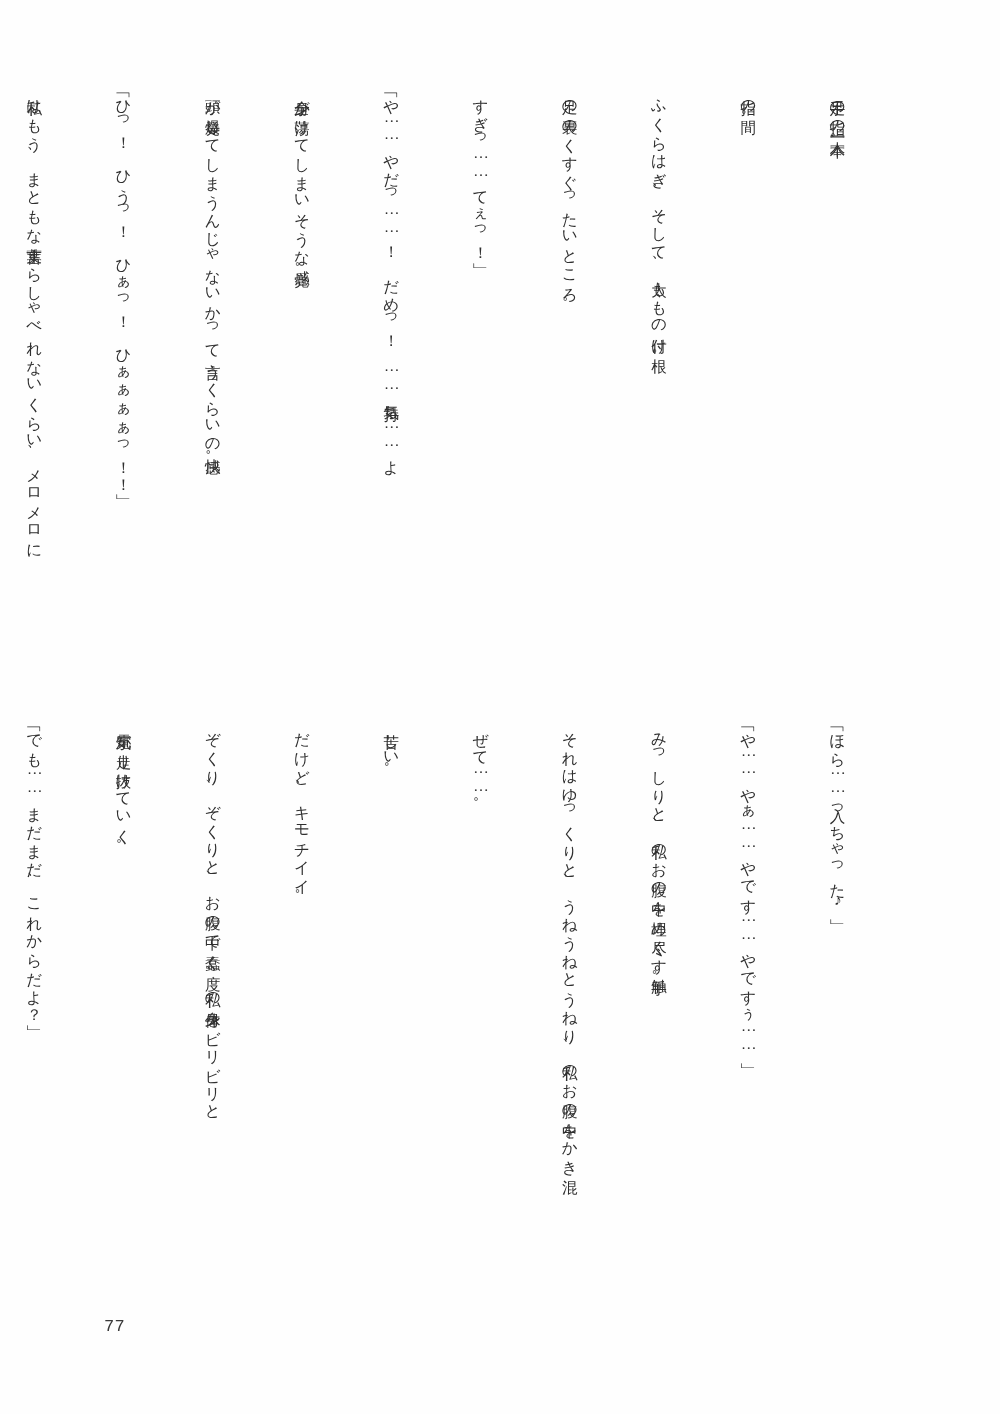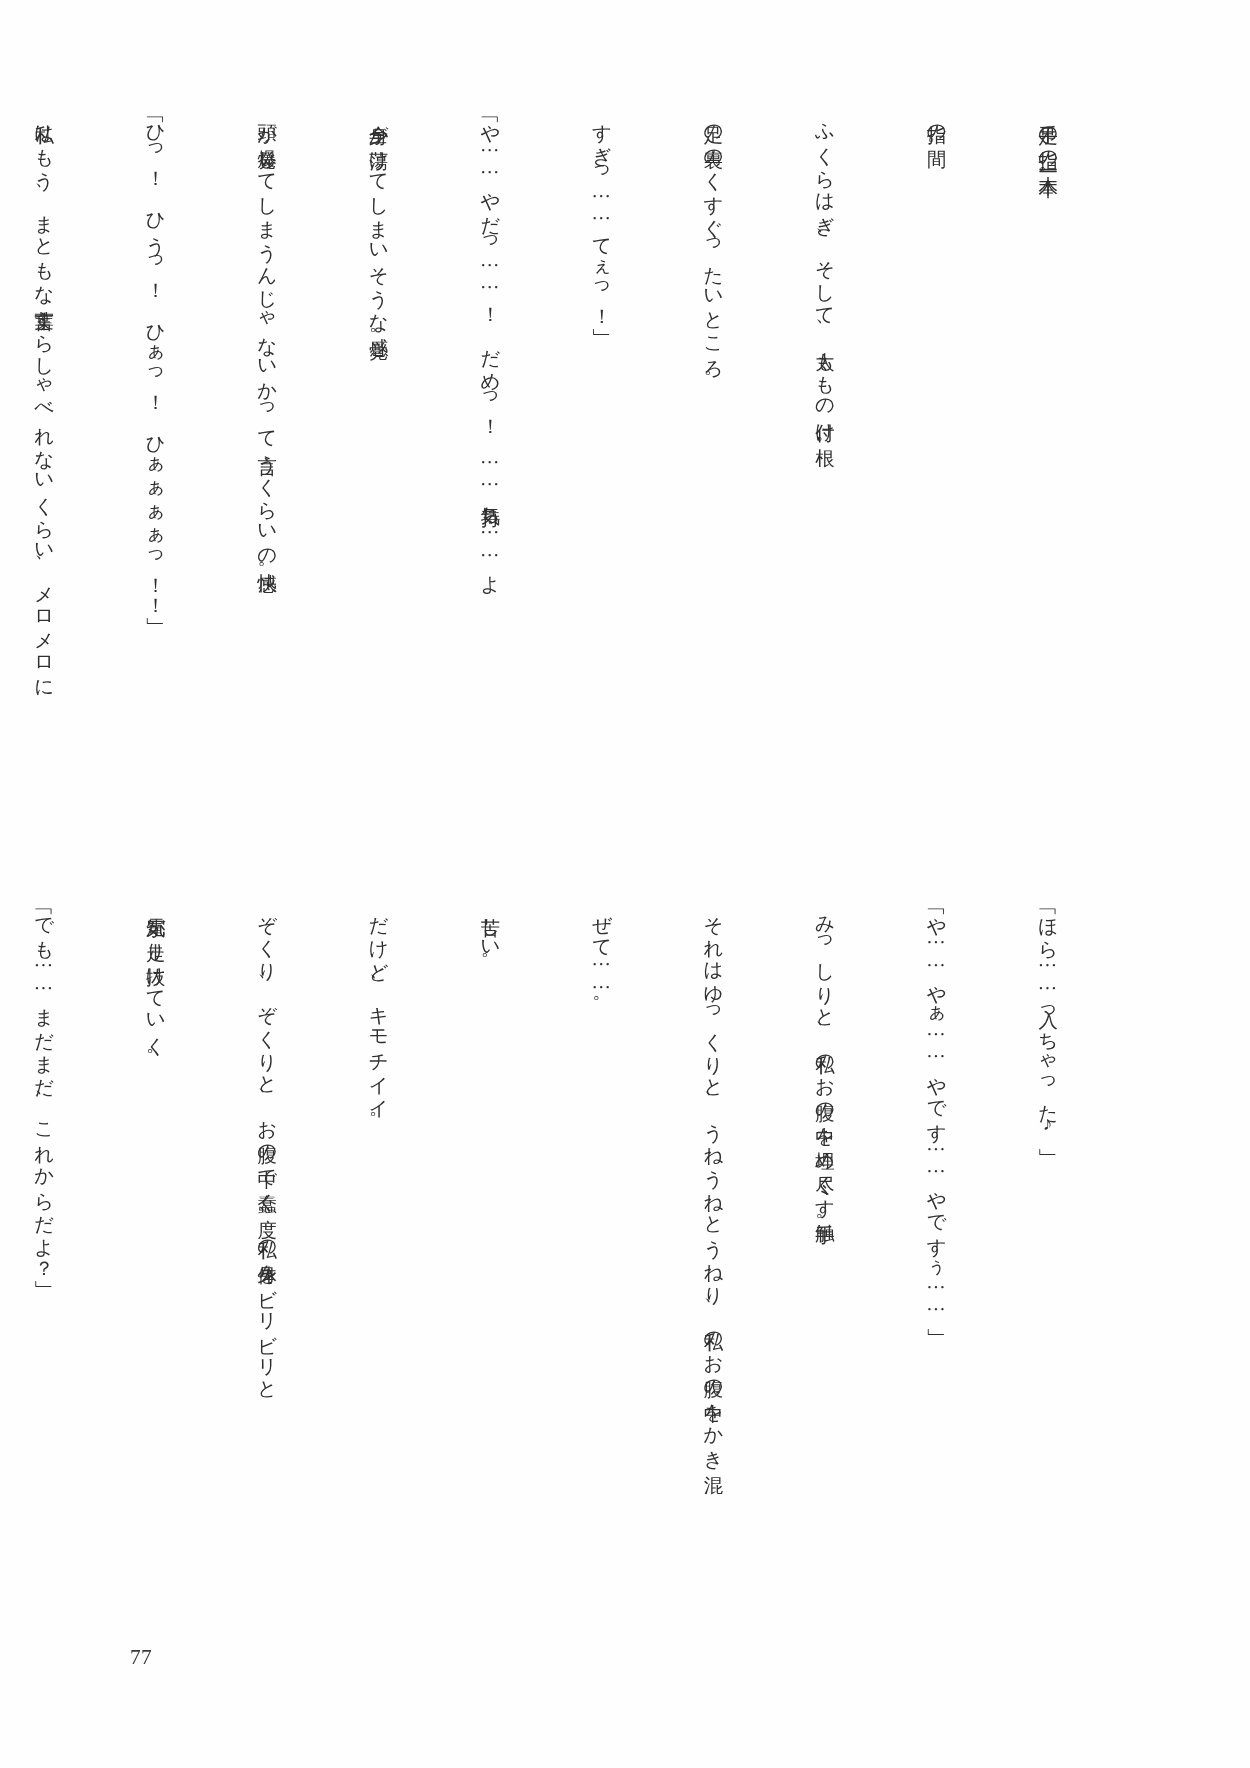--- a/index.html
+++ b/index.html
@@ -48,21 +48,21 @@
 
   .vcol {
     display: block;
   }
 
   .page-number {
     position: absolute;
     left: 104px;
     bottom: 78px;
     font-size: 17px;
-    font-family: Liberation Serif, serif;
+    font-family: Liberation Mono, monospace;
     color: #3a3a3a;
     letter-spacing: 0.02em;
   }
 </style>
 </head>
 <body>
 
 <div class="page">
 
   <div class="vblock" id="block-top">

